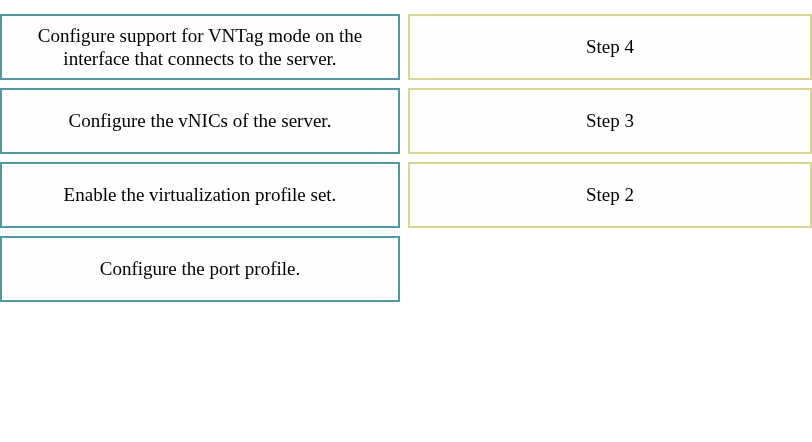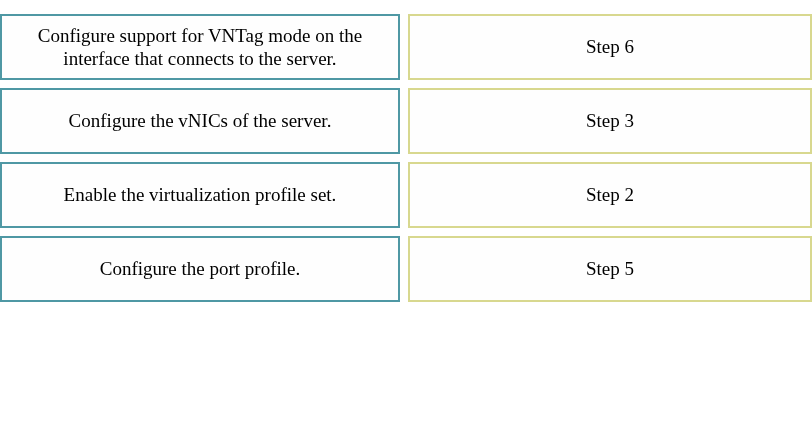--- a/index.html
+++ b/index.html
@@ -47,39 +47,36 @@
 </style>
 </head>
 <body>
 
 <div class="board">
 
   <div class="box task">
     <span>Configure support for VNTag mode on the interface that connects to the server.</span>
   </div>
   <div class="box step">
-    <span>Step 6</span>
+    <span>Step 4</span>
   </div>
 
   <div class="box task">
     <span>Configure the vNICs of the server.</span>
   </div>
 
   <div class="box step">
     <span>Step 3</span>
   </div>
 
   <div class="box task">
     <span>Enable the virtualization profile set.</span>
   </div>
   <div class="box step">
     <span>Step 2</span>
   </div>
 
   <div class="box task">
     <span>Configure the port profile.</span>
   </div>
-  <div class="box step">
-    <span>Step 5</span>
-  </div>
 
 
 </div>
 
 </body></html>

